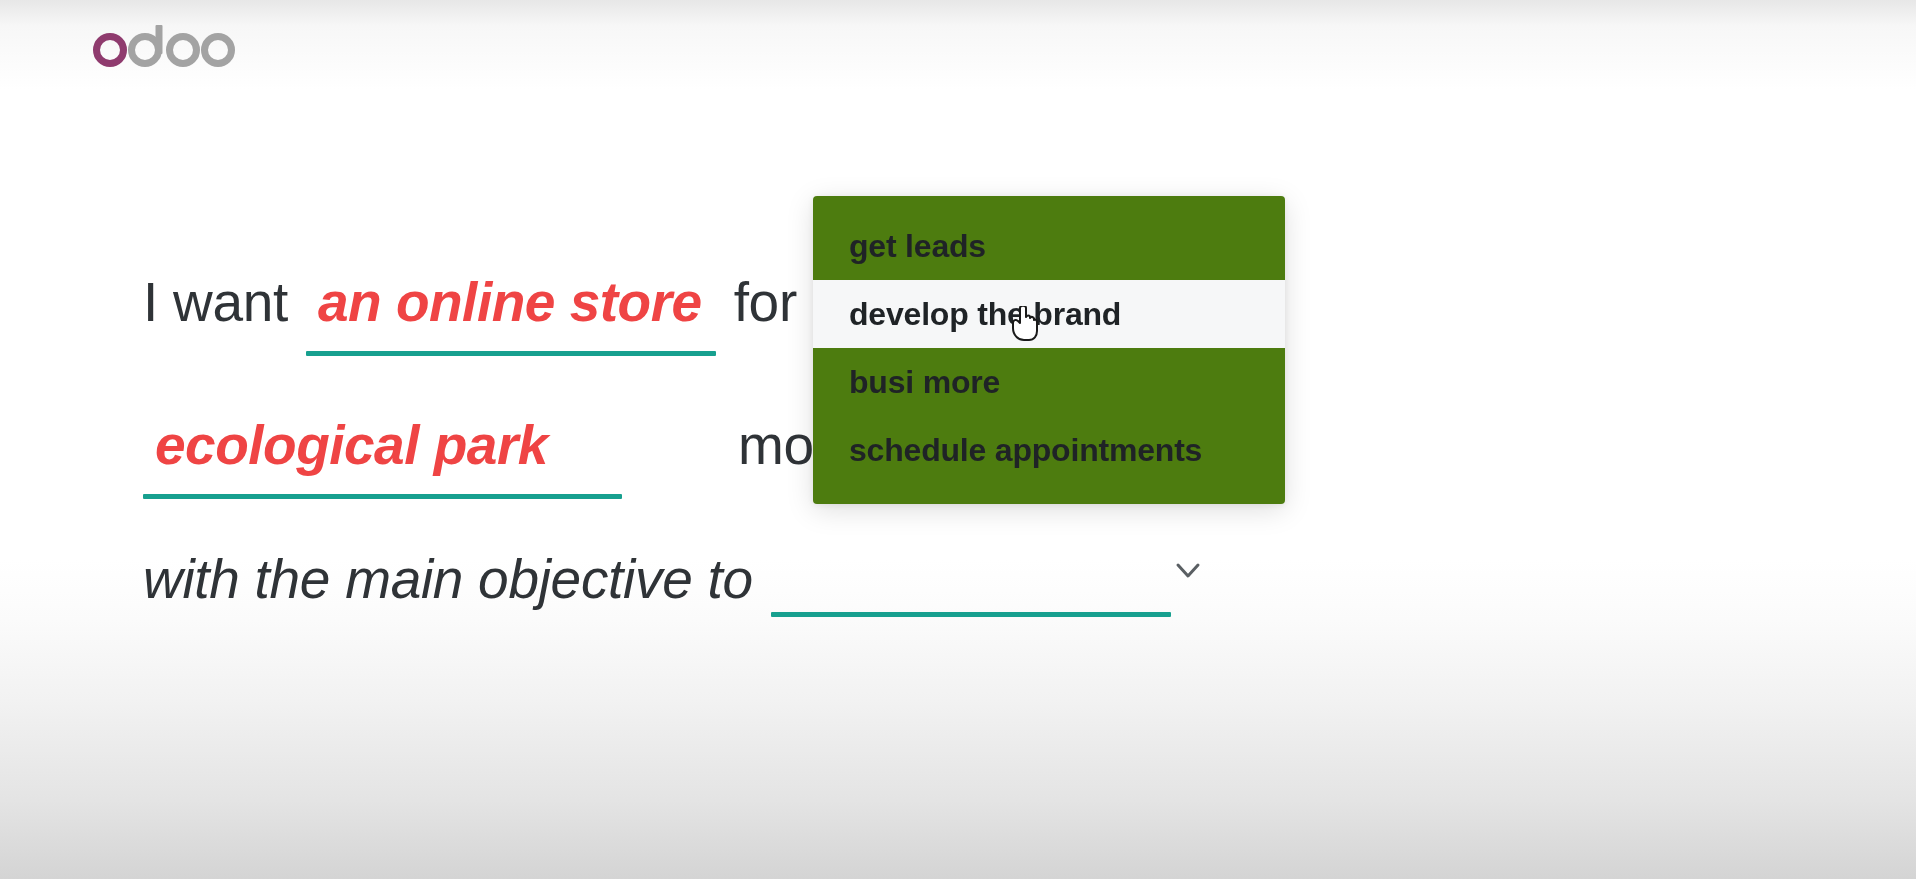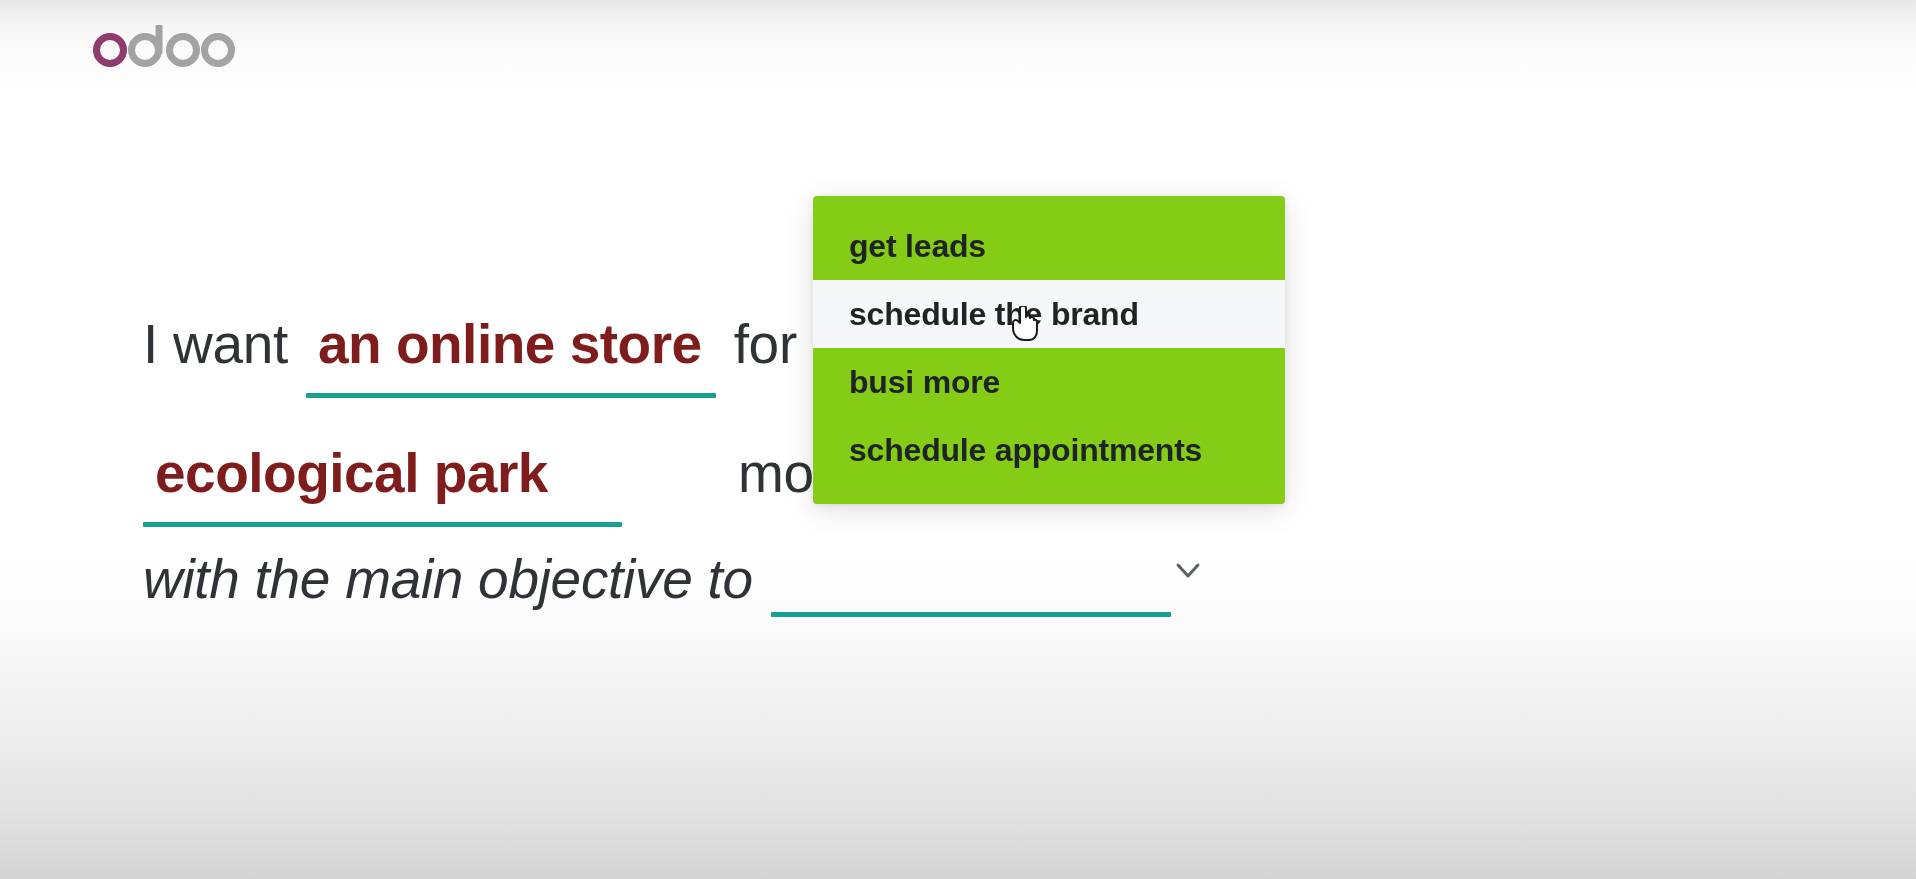--- a/index.html
+++ b/index.html
@@ -58,40 +58,40 @@
   .sentence-line {
     position: absolute;
     display: flex;
     align-items: baseline;
     white-space: nowrap;
     font-size: 55px;
     line-height: 1.0;
     color: #2b2f33;
     font-weight: 400;
   }
-  .line-1 { left: 143px; top: 289px; }
+  .line-1 { left: 143px; top: 275px; }
   .line-2 { left: 143px; top: 418px; gap: 36px; }
   .line-3 { left: 143px; top: 552px; font-style: italic; }
 
   .static-text {
     color: #2f3337;
     font-weight: 400;
     letter-spacing: -0.3px;
   }
 
   
   .field {
     position: relative;
     display: inline-block;
-    color: #7f1d1d;
+    color: #ef4444;
+    font-style: italic;
     font-weight: 700;
     letter-spacing: -0.5px;
     padding: 0 14px 0 12px;
     cursor: pointer;
-    margin-top: 28px;
   }
   .field::after {
     content: "";
     position: absolute;
     left: 0;
     right: 0;
     bottom: -26px;
     height: 5px;
     background: #17a08f;
     border-radius: 1px;
@@ -118,21 +118,21 @@
 
   .gap-sm { display: inline-block; width: 18px; }
   .gap-md { display: inline-block; width: 34px; }
 
   
   .dropdown {
     position: absolute;
     left: 813px;
     top: 196px;
     width: 472px;
-    background: #84cc16;
+    background: #4d7c0f;
     border-radius: 4px;
     box-shadow: 0 6px 28px rgba(0,0,0,0.13),
                 0 1px 6px rgba(0,0,0,0.07);
     padding: 16px 0 20px 0;
     z-index: 30;
   }
 
   .dropdown-item {
     height: 68px;
     display: flex;
@@ -216,21 +216,21 @@
 </div>
 
 <div class="select-chevron">
   <svg width="40" height="30" viewBox="0 0 40 30">
     <polyline points="10,9 20,20 30,9" fill="none" stroke="#5a5f63" stroke-width="3" stroke-linecap="round" stroke-linejoin="round"></polyline>
   </svg>
 </div>
 
 <div class="dropdown">
   <div class="dropdown-item">get leads</div>
-  <div class="dropdown-item is-active">schedule the brand</div>
+  <div class="dropdown-item is-active">develop the brand</div>
   <div class="dropdown-item">busi more</div>
   <div class="dropdown-item">schedule appointments</div>
 </div>
 
 <div class="cursor-hand">
   <svg width="30" height="36" viewBox="0 0 30 36">
     <path d="M10 2 L10 17 L8 15 C6 13 3 14 3 17 L3 22 C3 29 8 34 14 34 L19 34 C24 34 27 30 27 25 L27 16 C27 14 25 13 24 14 L24 13 C24 11 21 10 20 12 L20 11 C20 9 17 9 16 11 L16 2 C16 -1 10 -1 10 2 Z" fill="#ffffff" stroke="#1a1a1a" stroke-width="2" stroke-linejoin="round"></path>
   </svg>
 </div>
 

